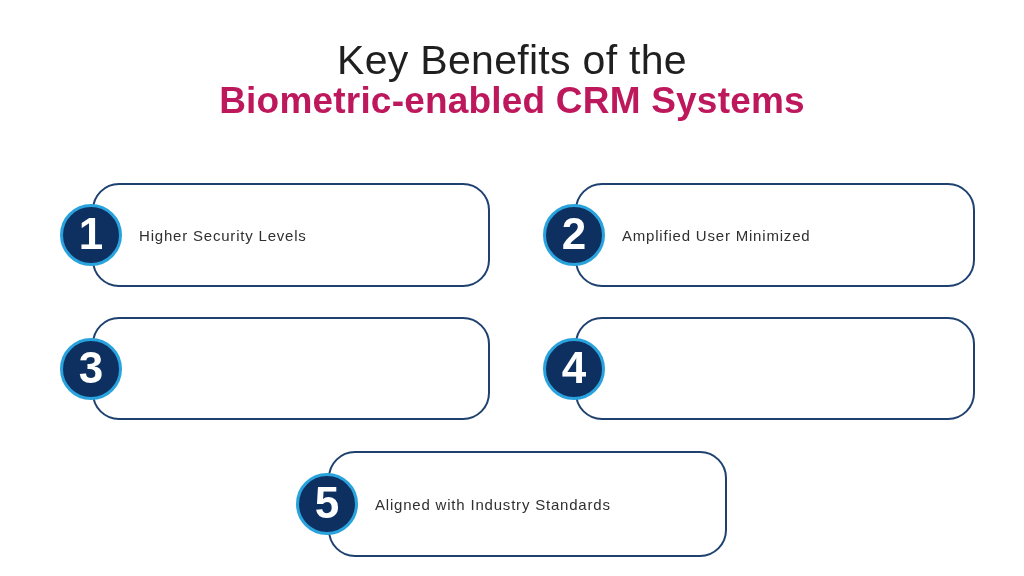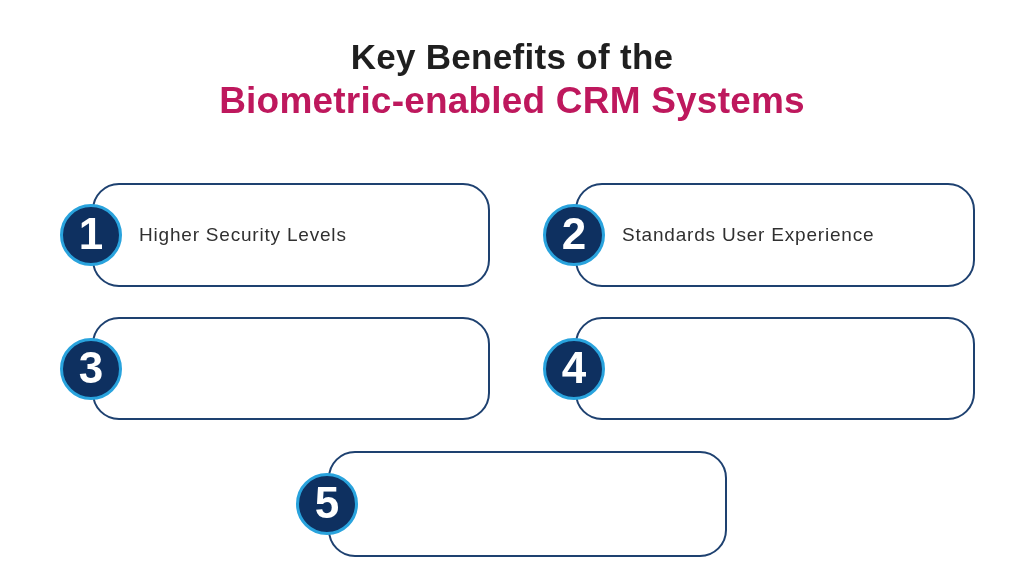--- a/index.html
+++ b/index.html
@@ -22,22 +22,22 @@
     top: 0;
     left: 0;
     width: 100%;
     text-align: center;
   }
   .title-line1 {
     position: absolute;
     top: 38px;
     left: 0;
     width: 100%;
-    font-size: 35px;
-    font-weight: 700;
+    font-size: 41px;
+    font-weight: 400;
     color: #1f1f1f;
     letter-spacing: 0.3px;
     line-height: 1.1;
   }
   .title-line2 {
     position: absolute;
     top: 81px;
     left: 0;
     width: 100%;
     font-size: 37px;
@@ -79,21 +79,21 @@
   }
   .badge .num {
     color: #ffffff;
     font-size: 44px;
     font-weight: 700;
     line-height: 1;
     transform: translateY(-1px);
   }
   .card .label {
     margin-left: 45px;
-    font-size: 19px;
+    font-size: 15px;
     font-weight: 500;
     letter-spacing: 0.8px;
     color: #303030;
     white-space: nowrap;
   }
 </style>
 </head>
 <body>
 
 <div class="canvas">
@@ -107,34 +107,35 @@
     <div class="badge">
       <span class="num">1</span>
     </div>
     <span class="label">Higher Security Levels</span>
   </div>
 
   <div class="card card-2">
     <div class="badge">
       <span class="num">2</span>
     </div>
-    <span class="label">Standards User Experience</span>
+    <span class="label">Amplified User Minimized</span>
   </div>
 
   <div class="card card-3">
     <div class="badge">
       <span class="num">3</span>
     </div>
   </div>
 
   <div class="card card-4">
     <div class="badge">
       <span class="num">4</span>
     </div>
   </div>
 
   <div class="card card-5">
     <div class="badge">
       <span class="num">5</span>
     </div>
+    <span class="label">Aligned with Industry Standards</span>
   </div>
 
 </div>
 
 </body></html>

